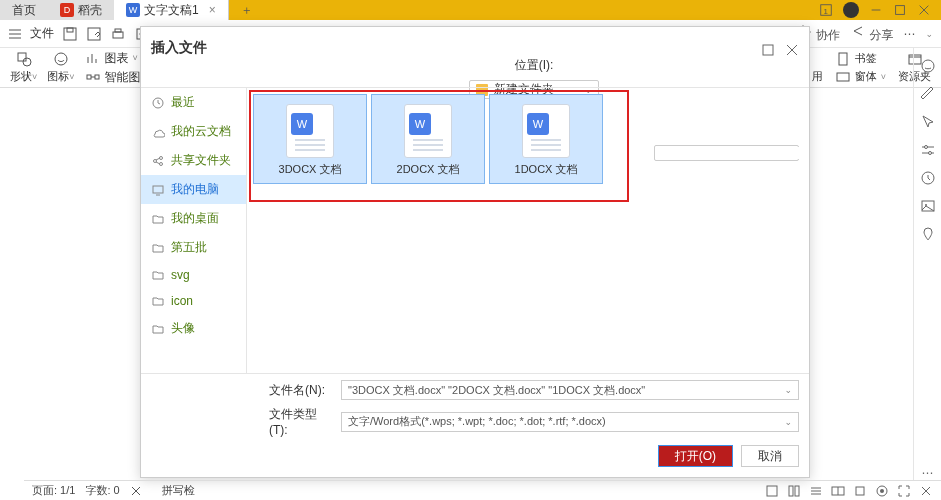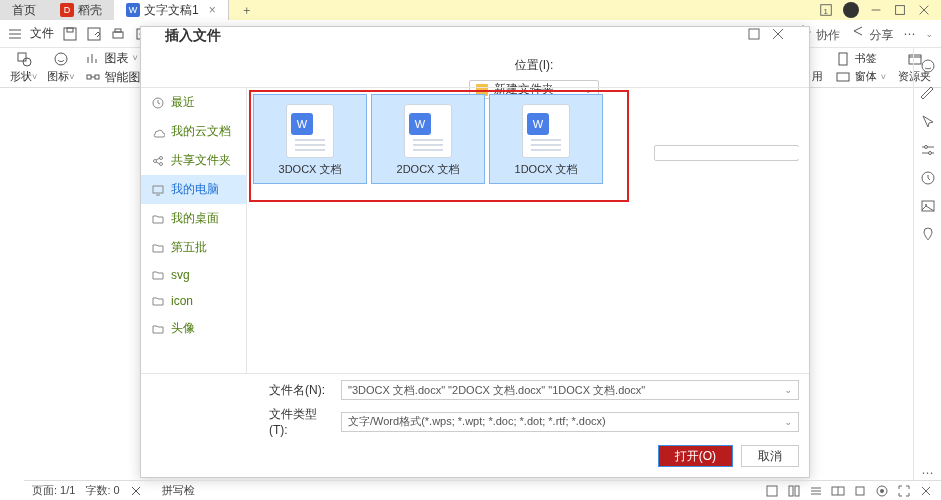--- a/index.html
+++ b/index.html
@@ -1,19 +1,19 @@
 <!DOCTYPE html>
 <html><head>
 <meta charset="utf-8">
 <style>
 * { margin:0; padding:0; box-sizing:border-box; font-family:"Microsoft YaHei","PingFang SC",sans-serif; }
 body { width:941px; height:500px; background:#fff; overflow:hidden; position:relative; font-size:12px; color:#333; }
 
 
-.tabbar { height:20px; display:flex; align-items:stretch; background:#fef9c3; }
+.tabbar { height:20px; display:flex; align-items:stretch; background:#eab308; }
 .tab { display:flex; align-items:center; padding:0 12px; gap:4px; font-size:12px; cursor:pointer; }
 .tab.home { background:#e0e0e0; color:#333; }
 .tab.daoke { background:#e0e0e0; }
 .tab.active { background:#fff; border-right:1px solid #ccc; }
 .tab .close { margin-left:6px; color:#888; }
 .tabbar .plus { padding:0 12px; display:flex; align-items:center; color:#555; }
 .tabbar .spacer { flex:1; }
 .tabbar .winctrl { display:flex; align-items:center; gap:10px; padding:0 10px; }
 .tabicon { width:14px; height:14px; display:inline-block; }
 .daoke-ico { background:#d9301a; color:#fff; font-size:9px; display:flex; align-items:center; justify-content:center; border-radius:2px; }
@@ -33,21 +33,21 @@
 
 .rightbar { position:absolute; top:48px; right:0; width:28px; bottom:20px; border-left:1px solid #e5e5e5; display:flex; flex-direction:column; align-items:center; gap:12px; padding-top:10px; color:#666; }
 .rightbar .ico { width:16px; height:16px; }
 
 
 .statusbar { position:absolute; bottom:0; left:0; right:0; height:20px; border-top:1px solid #ddd; display:flex; align-items:center; padding:0 8px; gap:10px; font-size:11px; color:#444;margin-left:24px; }
 .statusbar .right { margin-left:auto; display:flex; gap:8px; align-items:center; }
 
 
 .dialog { position:absolute; top:26px; left:140px; width:670px; height:452px; background:#fff; border:1px solid #ccc; box-shadow:0 2px 12px rgba(0,0,0,.18); display:flex; flex-direction:column; }
-.dlg-title { height:30px; display:flex; align-items:flex-start; padding:0 24px; font-size:14px; font-weight:600; }
+.dlg-title { height:30px; display:flex; align-items:flex-end; padding:0 10px; font-size:14px; font-weight:600; }
 .dlg-title .wctrl { margin-left:auto; display:flex; gap:10px; color:#666; }
 .dlg-loc { height:30px; display:flex; align-items:center; gap:6px; padding:0 10px 4px 128px; font-size:12px; color:#333;flex-direction:column; }
 .combo { display:flex; align-items:center; gap:6px; border:1px solid #ccc; height:20px; padding:0 6px; width:130px; border-radius:2px; }
 .folder-ico { width:12px; height:12px; background:#f5c04a; display:inline-block; border-radius:1px; }
 .nav-ico { width:14px; height:14px; color:#666; }
 .searchbox { margin-left:auto; border:1px solid #ccc; height:20px; width:145px; border-radius:2px; display:flex; align-items:center; padding:0 6px; gap:4px; }
 .searchbox input { border:none; outline:none; font-size:11px; flex:1; }
 
 .dlg-body { flex:1; display:flex; border-top:1px solid #e5e5e5; min-height:0; }
 .dlg-side { width:106px; border-right:1px solid #e5e5e5; overflow:hidden; }

